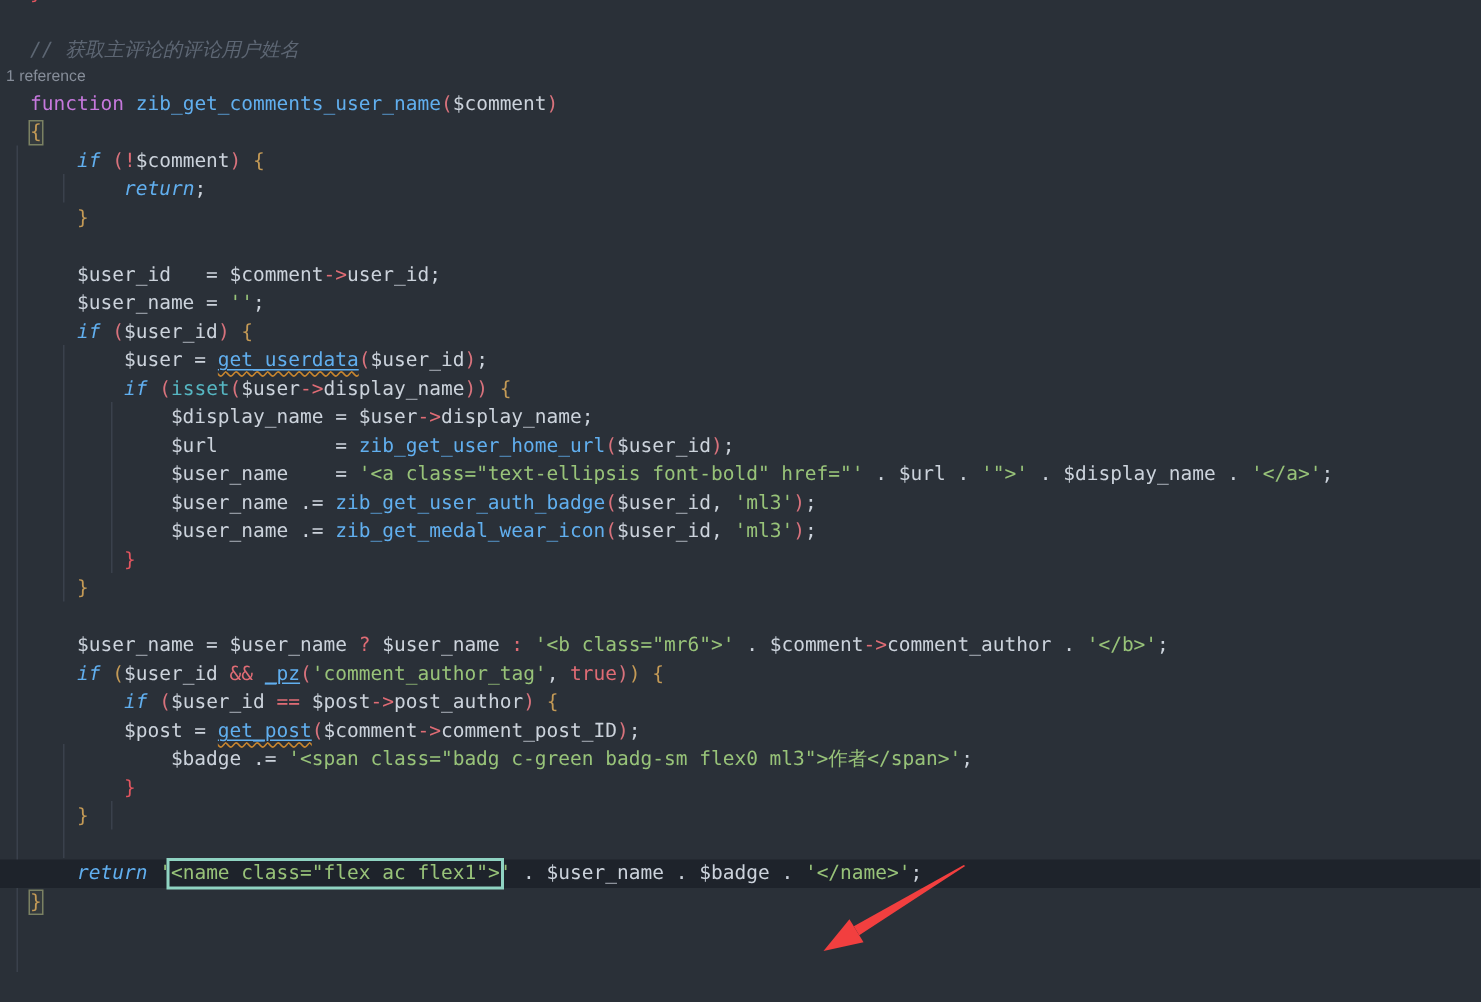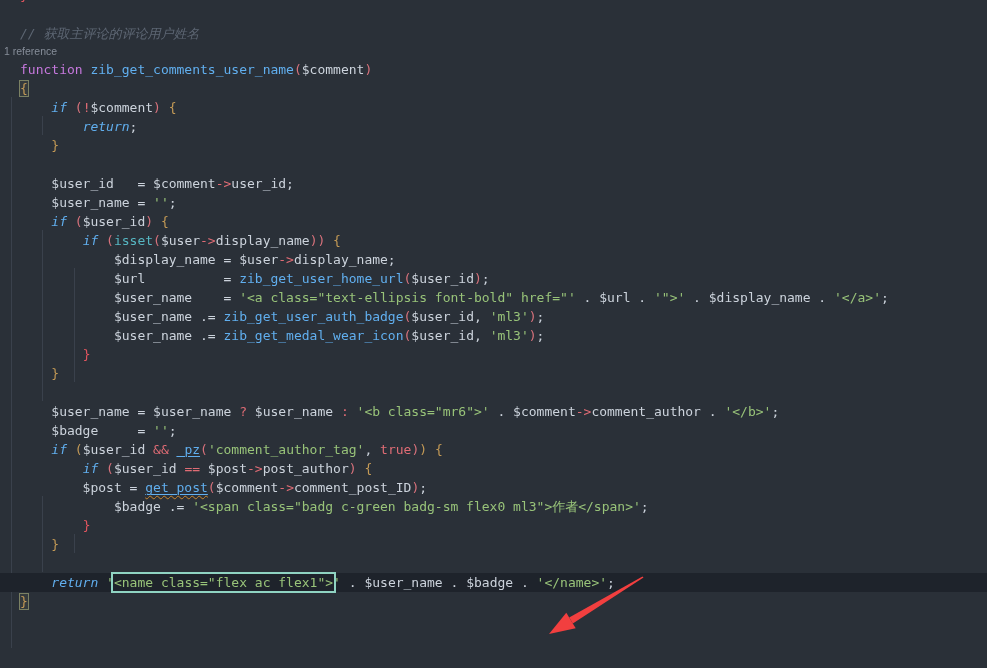--- a/index.html
+++ b/index.html
@@ -61,31 +61,31 @@
       <div class="cl"><span>1 reference</span></div>
       <div class="ln"><span class="tk-k">function</span><span class="tk-d"> </span><span class="tk-f">zib_get_comments_user_name</span><span class="tk-pp">(</span><span class="tk-d">$comment</span><span class="tk-pp">)</span></div>
       <div class="ln"><span class="tk-mg">{</span></div>
       <div class="ln"><span class="tk-d">    </span><span class="tk-c">if</span><span class="tk-d"> </span><span class="tk-pp">(</span><span class="tk-o">!</span><span class="tk-d">$comment</span><span class="tk-pp">)</span><span class="tk-d"> </span><span class="tk-pg">{</span></div>
       <div class="ln"><span class="tk-d">        </span><span class="tk-c">return</span><span class="tk-d">;</span></div>
       <div class="ln"><span class="tk-d">    </span><span class="tk-pg">}</span></div>
       <div class="ln"></div>
       <div class="ln"><span class="tk-d">    $user_id   = $comment</span><span class="tk-o">-&gt;</span><span class="tk-d">user_id;</span></div>
       <div class="ln"><span class="tk-d">    $user_name = </span><span class="tk-s">''</span><span class="tk-d">;</span></div>
       <div class="ln"><span class="tk-d">    </span><span class="tk-c">if</span><span class="tk-d"> </span><span class="tk-pp">(</span><span class="tk-d">$user_id</span><span class="tk-pp">)</span><span class="tk-d"> </span><span class="tk-pg">{</span></div>
+      <div class="ln"><span class="tk-d">        $user = </span><span class="sq"><span class="tk-fu">get_userdata</span></span><span class="tk-pp">(</span><span class="tk-d">$user_id</span><span class="tk-pp">)</span><span class="tk-d">;</span></div>
       <div class="ln"><span class="tk-d">        </span><span class="tk-c">if</span><span class="tk-d"> </span><span class="tk-pp">(</span><span class="tk-cy">isset</span><span class="tk-pp">(</span><span class="tk-d">$user</span><span class="tk-o">-&gt;</span><span class="tk-d">display_name</span><span class="tk-pp">))</span><span class="tk-d"> </span><span class="tk-pg">{</span></div>
       <div class="ln"><span class="tk-d">            $display_name = $user</span><span class="tk-o">-&gt;</span><span class="tk-d">display_name;</span></div>
       <div class="ln"><span class="tk-d">            $url          = </span><span class="tk-f">zib_get_user_home_url</span><span class="tk-pp">(</span><span class="tk-d">$user_id</span><span class="tk-pp">)</span><span class="tk-d">;</span></div>
       <div class="ln"><span class="tk-d">            $user_name    = </span><span class="tk-s">'&lt;a class="text-ellipsis font-bold" href="'</span><span class="tk-d"> . $url . </span><span class="tk-s">'"&gt;'</span><span class="tk-d"> . $display_name . </span><span class="tk-s">'&lt;/a&gt;'</span><span class="tk-d">;</span></div>
       <div class="ln"><span class="tk-d">            $user_name .= </span><span class="tk-f">zib_get_user_auth_badge</span><span class="tk-pp">(</span><span class="tk-d">$user_id, </span><span class="tk-s">'ml3'</span><span class="tk-pp">)</span><span class="tk-d">;</span></div>
       <div class="ln"><span class="tk-d">            $user_name .= </span><span class="tk-f">zib_get_medal_wear_icon</span><span class="tk-pp">(</span><span class="tk-d">$user_id, </span><span class="tk-s">'ml3'</span><span class="tk-pp">)</span><span class="tk-d">;</span></div>
       <div class="ln"><span class="tk-d">        </span><span class="tk-pr">}</span></div>
       <div class="ln"><span class="tk-d">    </span><span class="tk-pg">}</span></div>
       <div class="ln"></div>
       <div class="ln"><span class="tk-d">    $user_name = $user_name </span><span class="tk-o">?</span><span class="tk-d"> $user_name </span><span class="tk-o">:</span><span class="tk-d"> </span><span class="tk-s">'&lt;b class="mr6"&gt;'</span><span class="tk-d"> . $comment</span><span class="tk-o">-&gt;</span><span class="tk-d">comment_author . </span><span class="tk-s">'&lt;/b&gt;'</span><span class="tk-d">;</span></div>
-      <div class="ln"><span class="tk-d">    $badge     = </span><span class="tk-s">''</span><span class="tk-d">;</span></div>
       <div class="ln"><span class="tk-d">    </span><span class="tk-c">if</span><span class="tk-d"> </span><span class="tk-pg">(</span><span class="tk-d">$user_id </span><span class="tk-o">&amp;&amp;</span><span class="tk-d"> </span><span class="tk-fu">_pz</span><span class="tk-pp">(</span><span class="tk-s">'comment_author_tag'</span><span class="tk-d">, </span><span class="tk-bt">true</span><span class="tk-pp">)</span><span class="tk-pg">)</span><span class="tk-d"> </span><span class="tk-pg">{</span></div>
       <div class="ln"><span class="tk-d">        </span><span class="tk-c">if</span><span class="tk-d"> </span><span class="tk-pp">(</span><span class="tk-d">$user_id </span><span class="tk-o">==</span><span class="tk-d"> $post</span><span class="tk-o">-&gt;</span><span class="tk-d">post_author</span><span class="tk-pp">)</span><span class="tk-d"> </span><span class="tk-pg">{</span></div>
       <div class="ln"><span class="tk-d">        $post = </span><span class="sq"><span class="tk-fu">get_post</span></span><span class="tk-pp">(</span><span class="tk-d">$comment</span><span class="tk-o">-&gt;</span><span class="tk-d">comment_post_ID</span><span class="tk-pp">)</span><span class="tk-d">;</span></div>
       <div class="ln"><span class="tk-d">            $badge .= </span><span class="tk-s">'&lt;span class="badg c-green badg-sm flex0 ml3"&gt;作者&lt;/span&gt;'</span><span class="tk-d">;</span></div>
       <div class="ln"><span class="tk-d">        </span><span class="tk-pr">}</span></div>
       <div class="ln"><span class="tk-d">    </span><span class="tk-pg">}</span></div>
       <div class="ln"></div>
       <div class="ln cur"><span class="tk-d">    </span><span class="tk-c">return</span><span class="tk-d"> </span><span class="tk-s">'</span><span class="tk-sx">&lt;name class="flex ac flex1"&gt;</span><span class="tk-s">'</span><span class="tk-d"> . $user_name . $badge . </span><span class="tk-s">'&lt;/name&gt;'</span><span class="tk-d">;</span></div>
       <div class="ln"><span class="tk-mg">}</span></div>
     </div>

